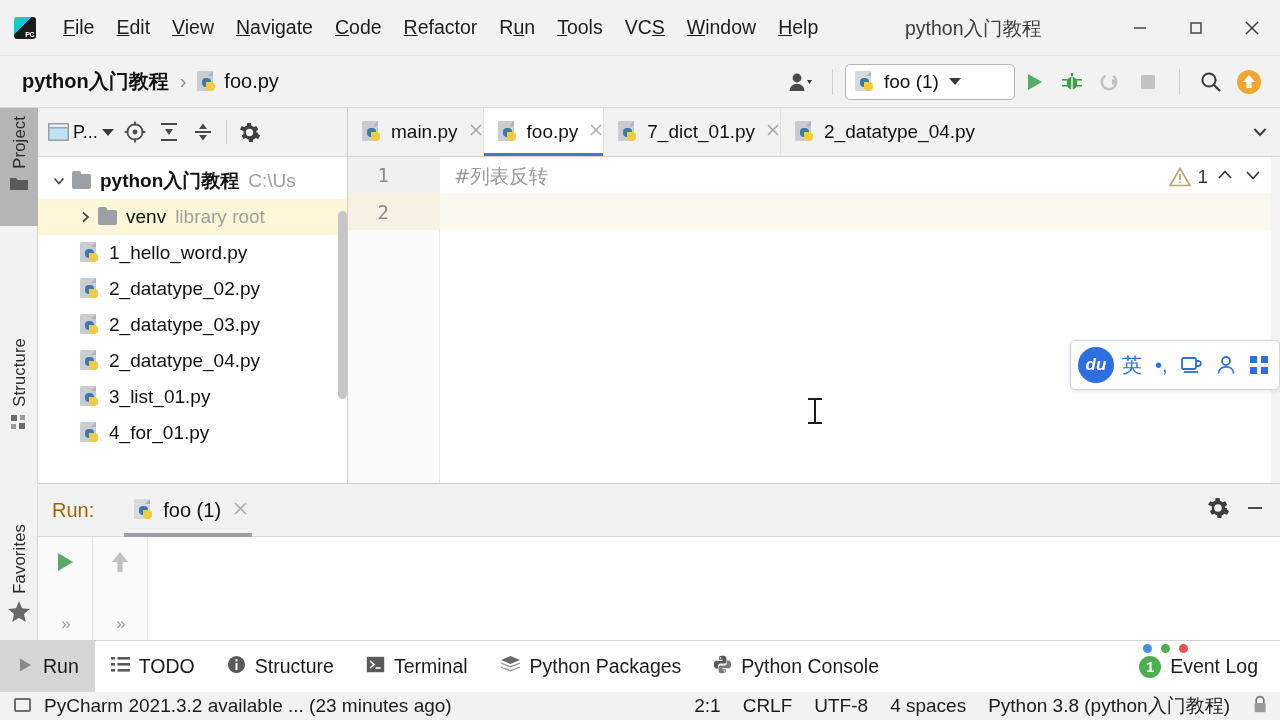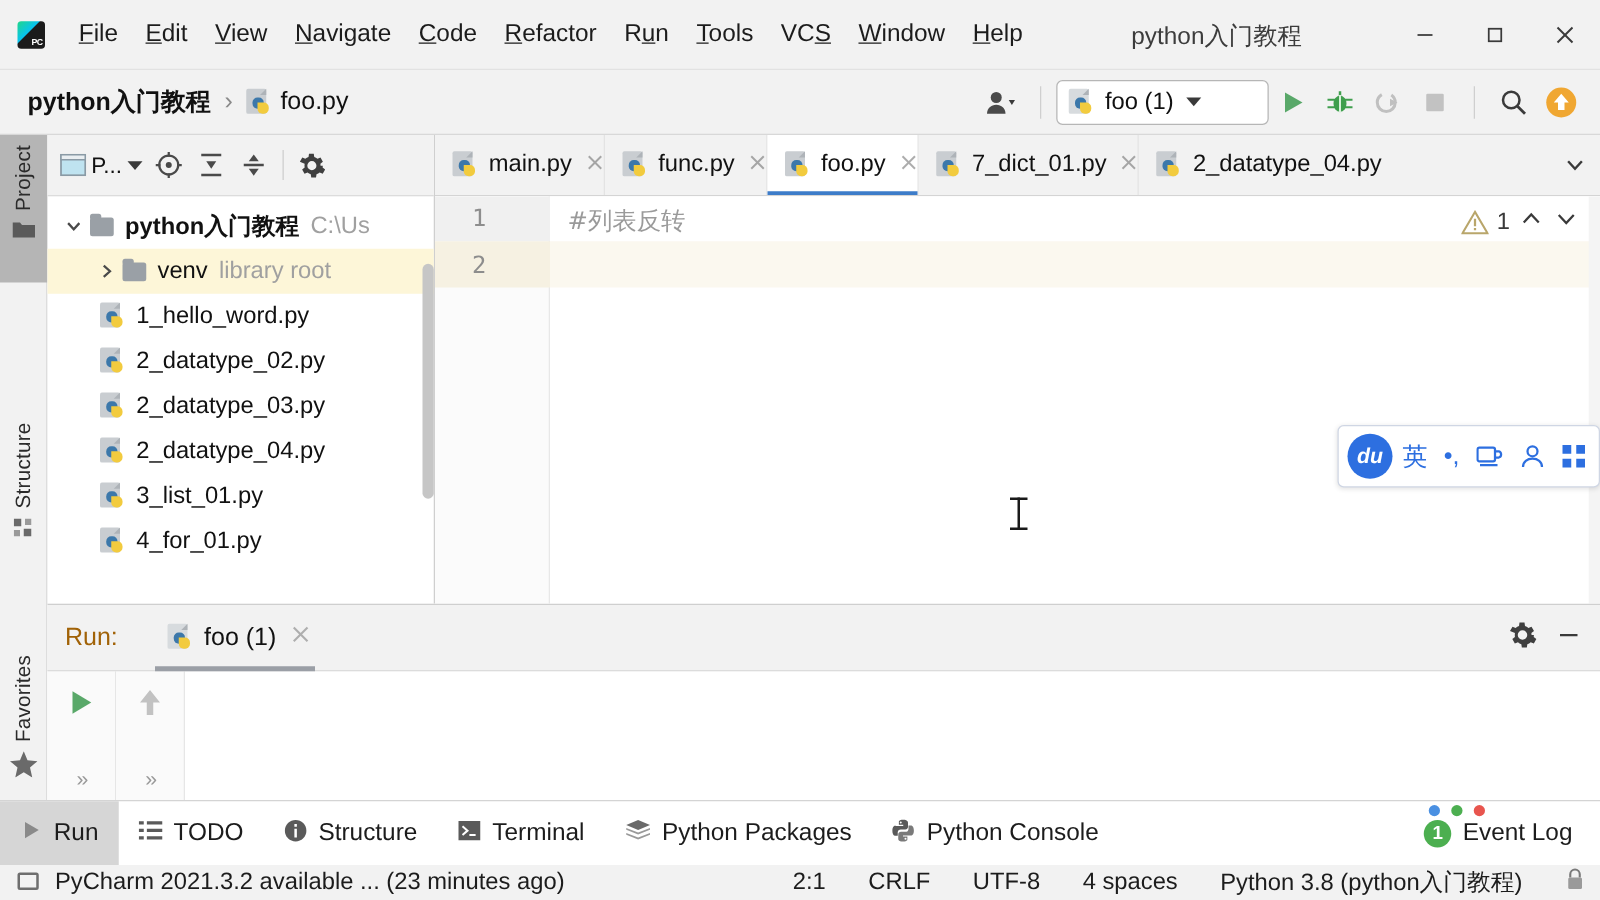--- a/index.html
+++ b/index.html
@@ -241,21 +241,21 @@
   .dot { width: 9px; height: 9px; border-radius: 50%; }
   .badge-num {
     width: 22px; height: 22px; border-radius: 50%; background: #4caf50; color: #fff;
     font-size: 15px; display: flex; align-items: center; justify-content: center; font-weight: bold;
   }
   .statusbar {
     position: absolute; left: 0; top: 692px; width: 1280px; height: 28px;
     background: #f2f2f2; display: flex; align-items: center;
   }
   .st-left { font-size: 19px; color: #1c1c1c; margin-left: 44px; white-space: nowrap; }
-  .st-right { margin-left: auto; display: flex; align-items: center; gap: 34px; padding-right: 12px; }
+  .st-right { margin-left: auto; display: flex; align-items: center; gap: 22px; padding-right: 12px; }
   .st-item { font-size: 19px; color: #1c1c1c; white-space: nowrap; }
   .monitor {
     position: absolute; left: 14px; top: 6px; width: 17px; height: 14px;
     border: 2px solid #6e6e6e; border-radius: 2px;
   }
 </style>
 </head>
 <body>
 
 <div id="app">
@@ -526,34 +526,20 @@
             <span class="sn2"></span>
           </span>
         <span class="etab-name">main.py</span>
         <span class="etab-x">
           <svg width="14" height="14">
               <line x1="2" y1="2" x2="12" y2="12" stroke="#4a4a4a" stroke-width="1.6"></line>
               <line x1="12" y1="2" x2="2" y2="12" stroke="#4a4a4a" stroke-width="1.6"></line>
             </svg>
         </span>
       </div>
-      <div class="etab">
-        <span class="pyicon">
-            <span class="sheet"></span>
-            <span class="sn1"></span>
-            <span class="sn2"></span>
-          </span>
-        <span class="etab-name">func.py</span>
-        <span class="etab-x">
-          <svg width="14" height="14">
-              <line x1="2" y1="2" x2="12" y2="12" stroke="#4a4a4a" stroke-width="1.6"></line>
-              <line x1="12" y1="2" x2="2" y2="12" stroke="#4a4a4a" stroke-width="1.6"></line>
-            </svg>
-        </span>
-      </div>
       <div class="etab active">
         <span class="pyicon">
             <span class="sheet"></span>
             <span class="sn1"></span>
             <span class="sn2"></span>
           </span>
         <span class="etab-name">foo.py</span>
         <span class="etab-x">
           <svg width="14" height="14">
               <line x1="2" y1="2" x2="12" y2="12" stroke="#4a4a4a" stroke-width="1.6"></line>

